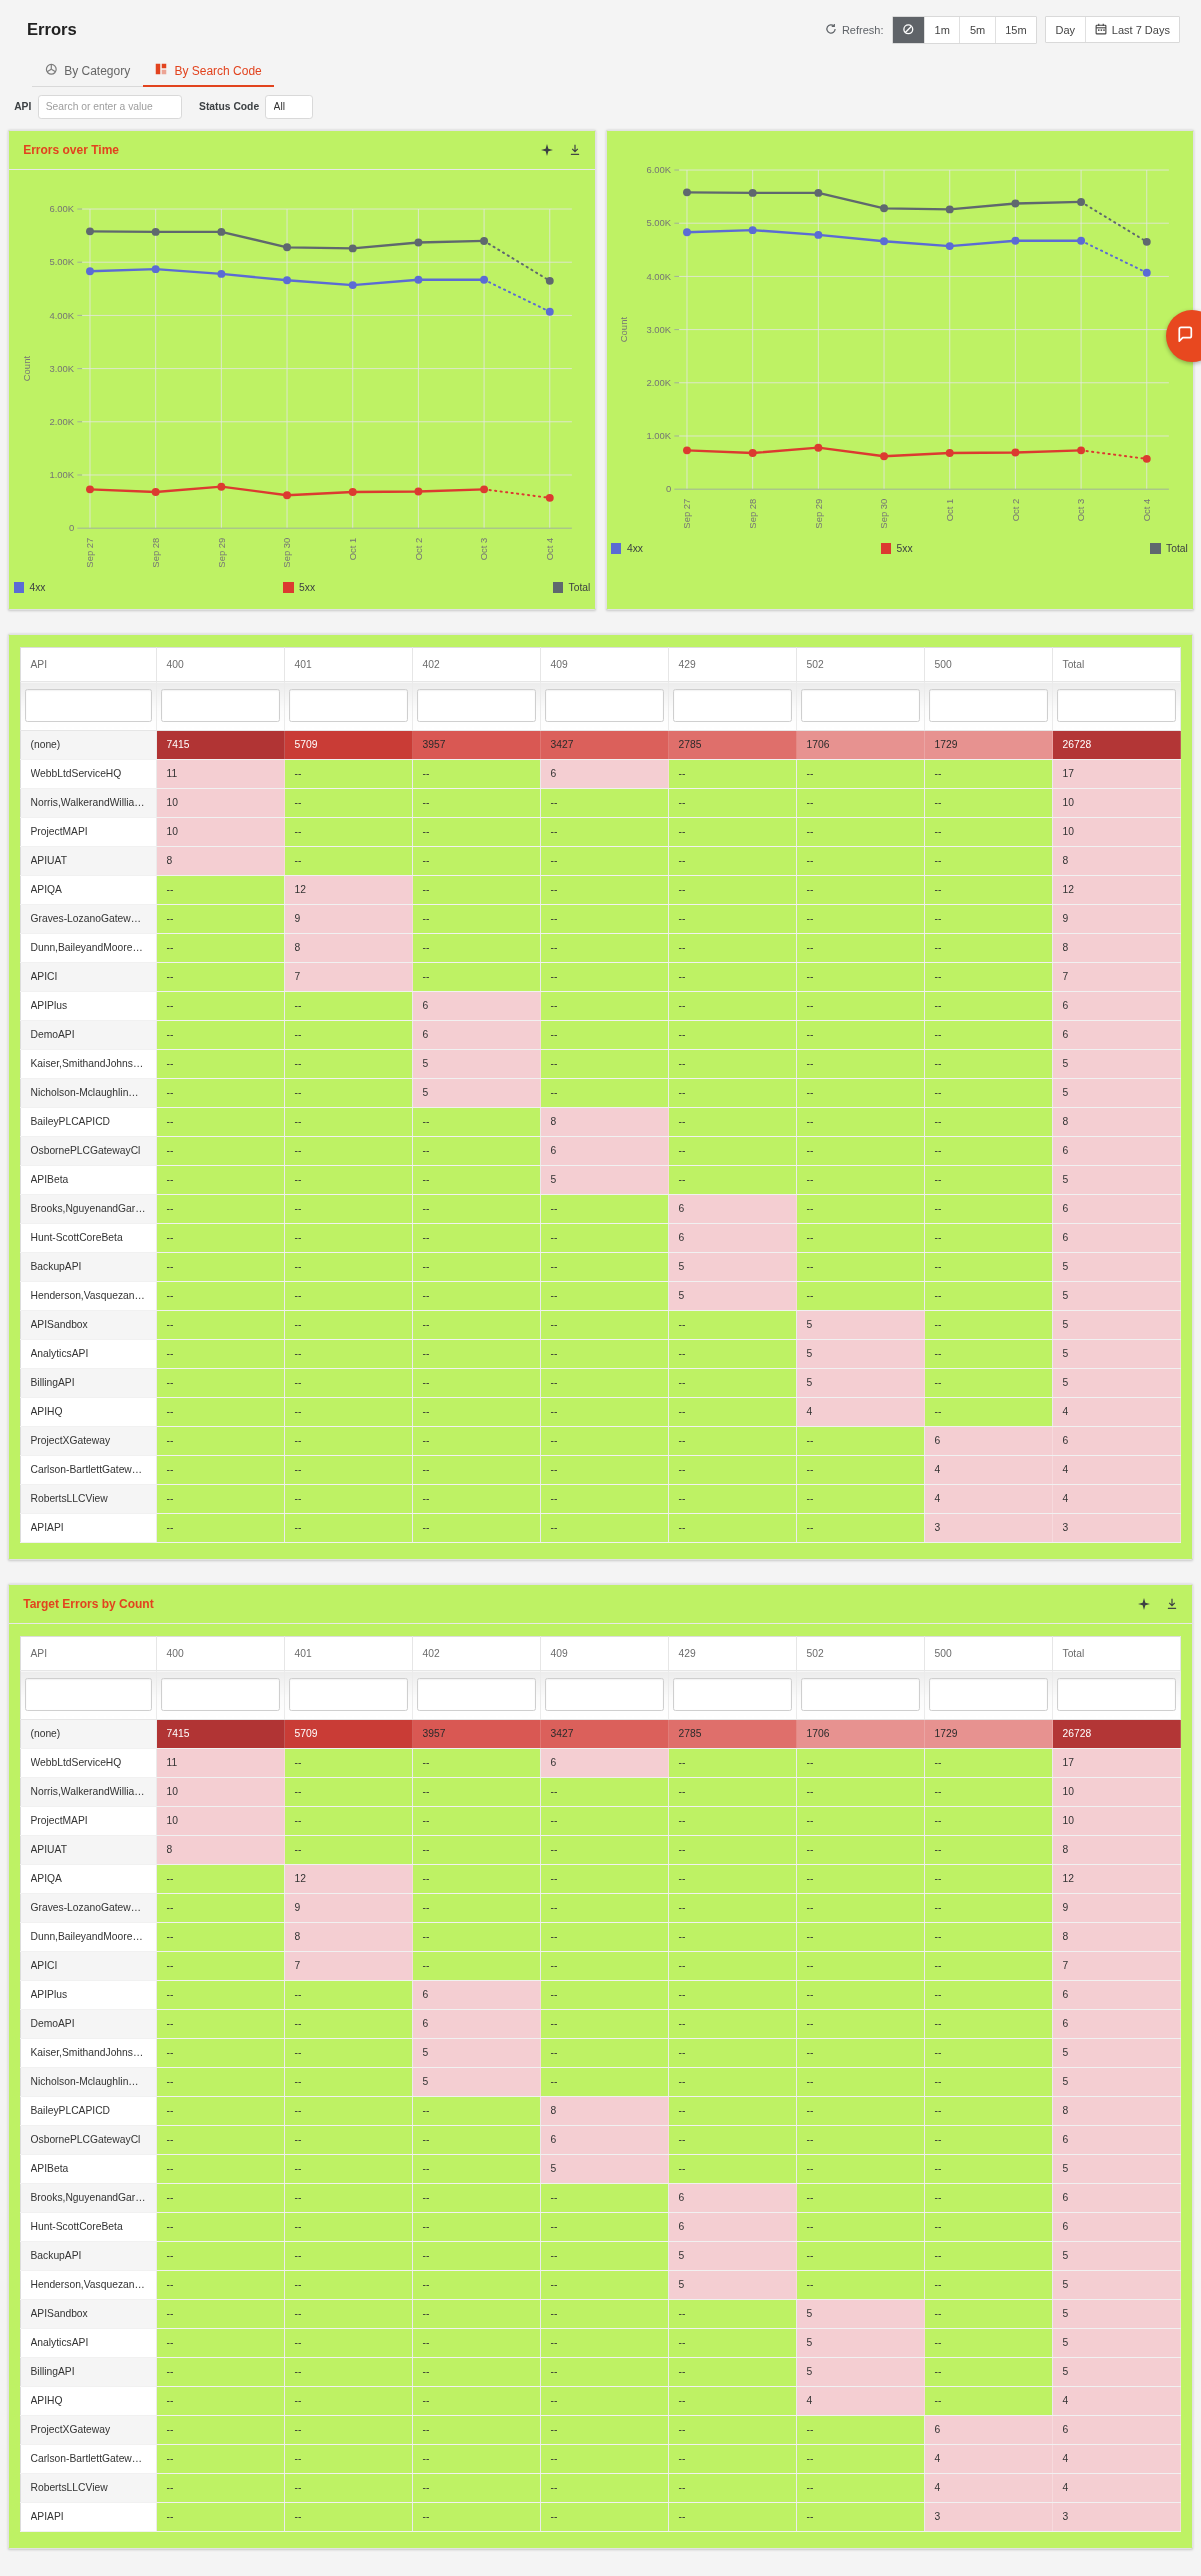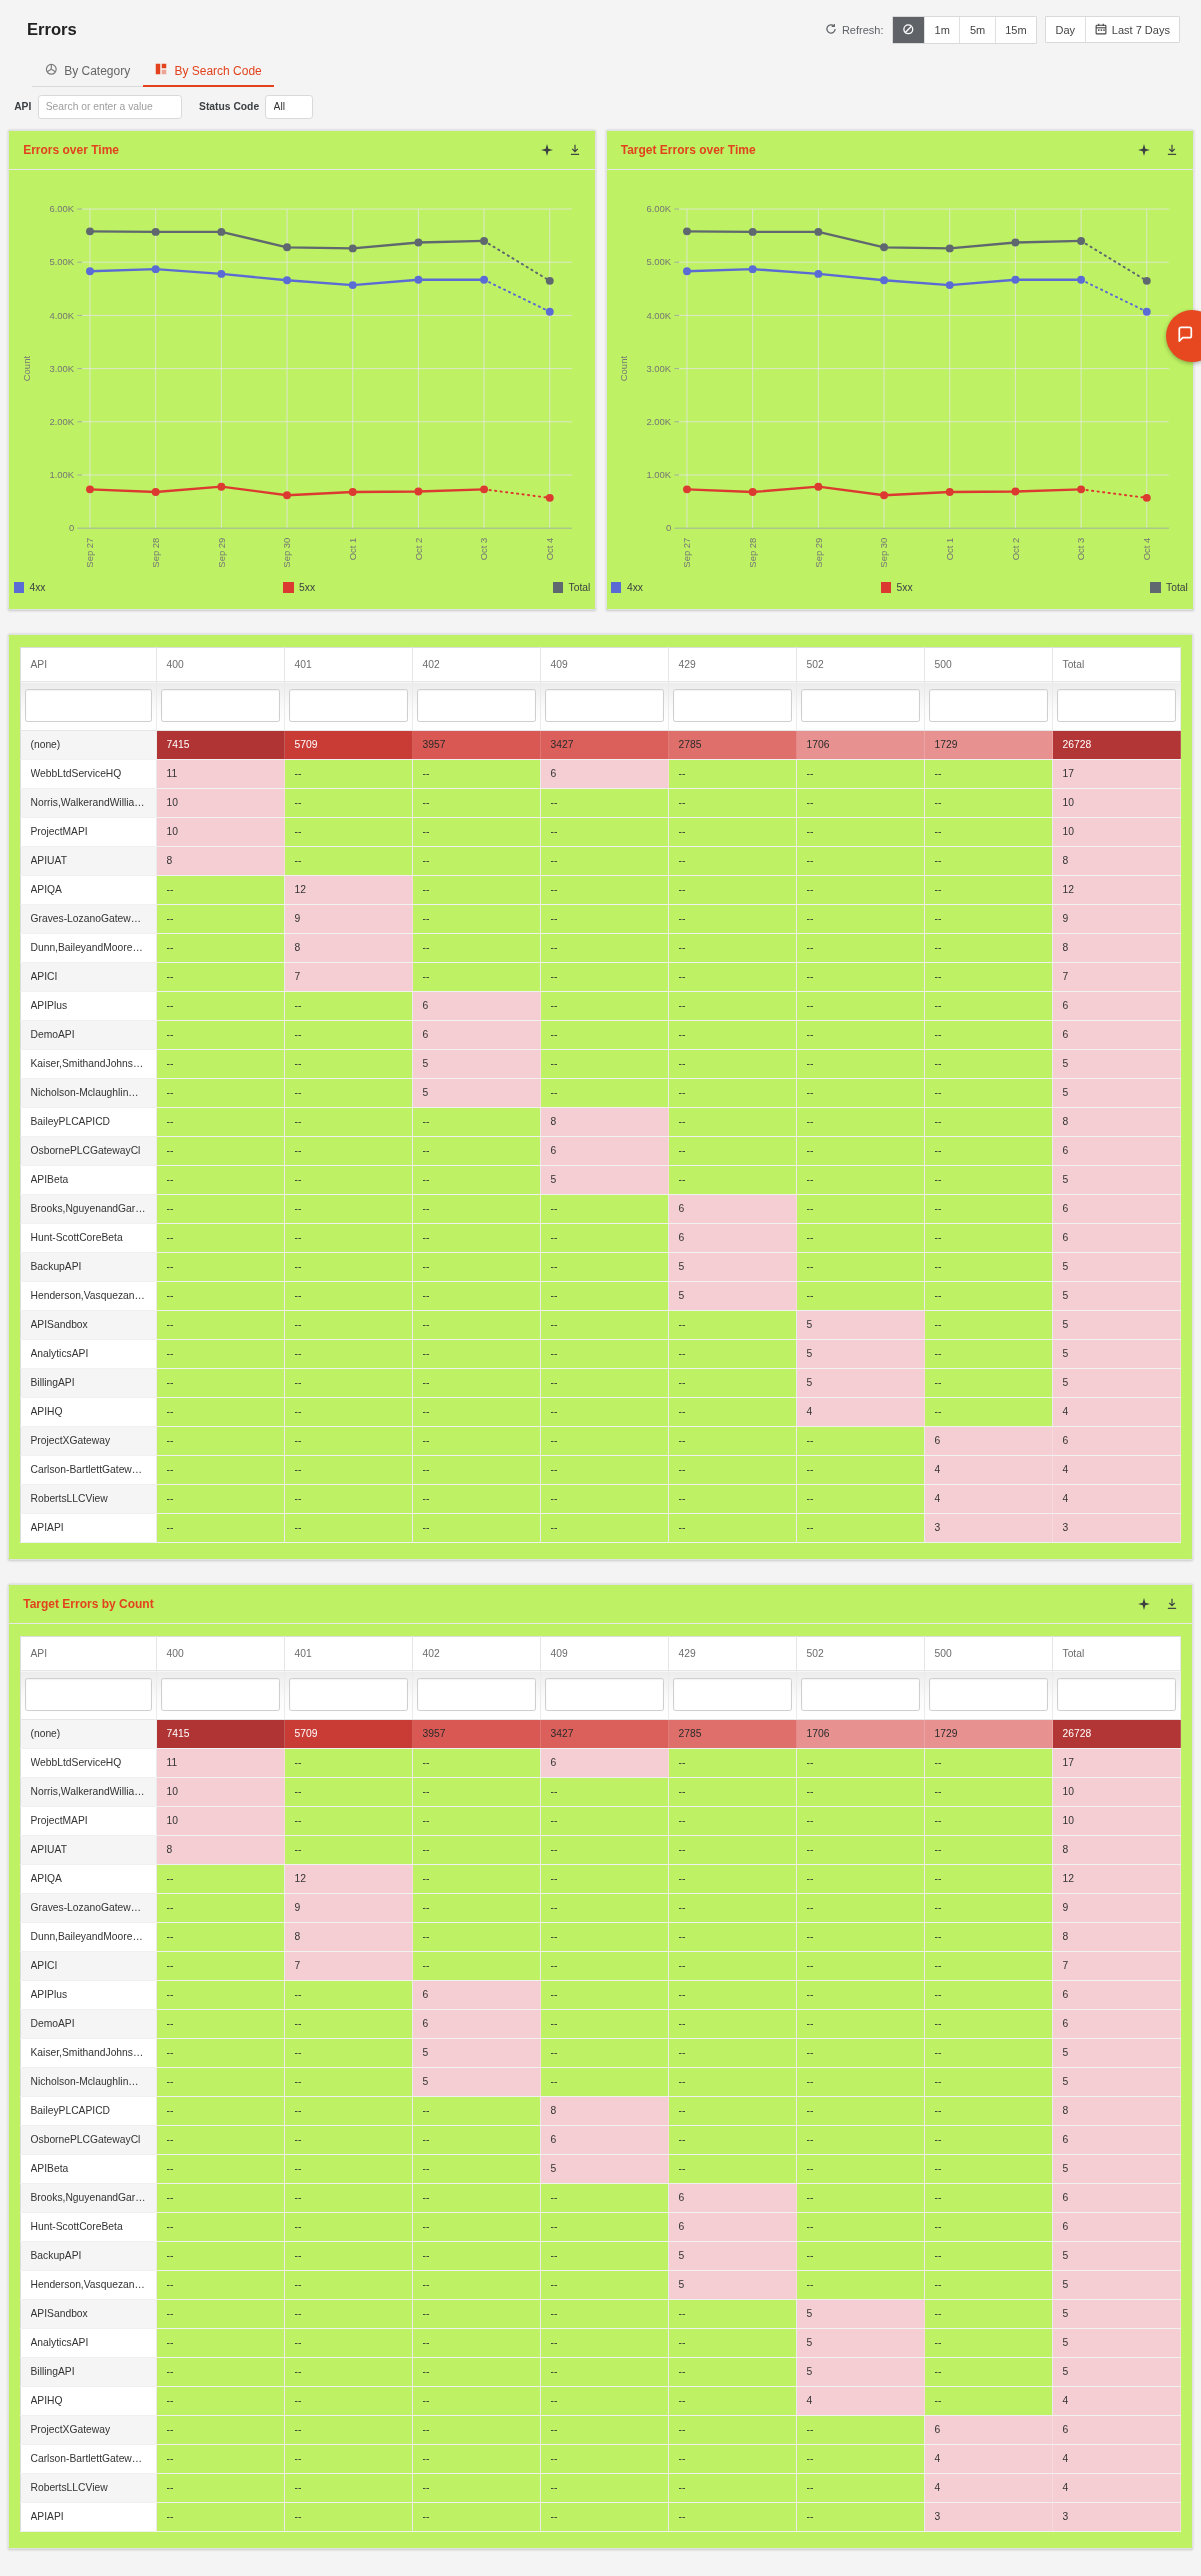--- a/index.html
+++ b/index.html
@@ -255,36 +255,20 @@
             </span>
             <span class="legend-item">
               <span class="legend-swatch" style="background: rgb(95, 104, 110);"></span>
               <span>Total</span>
             </span>
           </div>
       </div>
     </div>
 
     <div class="card chart-card">
-      <div class="card-header">
-        <span class="card-title">Target Errors over Time</span>
-        <span class="card-actions">
-          <button class="icon-btn">
-              <svg width="12" height="12" viewBox="0 0 16 16">
-                <path d="M8 0 L9.8 6.2 L16 8 L9.8 9.8 L8 16 L6.2 9.8 L0 8 L6.2 6.2 Z" fill="#3c4043"></path>
-              </svg>
-            </button>
-          <button class="icon-btn">
-              <svg width="12" height="12" viewBox="0 0 16 16">
-                <path d="M8 1 V10 M4.3 6.6 L8 10.3 L11.7 6.6" fill="none" stroke="#3c4043" stroke-width="1.6"></path>
-                <line x1="2.5" y1="13.8" x2="13.5" y2="13.8" stroke="#3c4043" stroke-width="1.6"></line>
-              </svg>
-            </button>
-        </span>
-      </div>
       <div class="chart-body">
         <svg class="chart-svg" width="577" height="395" viewBox="0 0 730 500">
             <line x1="80" y1="442" x2="86" y2="442" stroke="#9aa0a6" stroke-width="1"></line>
             <text x="76" y="446" text-anchor="end" font-size="12" fill="#757575">0</text>
             <line x1="86" y1="374.6666666666667" x2="706" y2="374.6666666666667" stroke="#e6e6e6" stroke-width="1"></line>
             <line x1="80" y1="374.6666666666667" x2="86" y2="374.6666666666667" stroke="#9aa0a6" stroke-width="1"></line>
             <text x="76" y="378.6666666666667" text-anchor="end" font-size="12" fill="#757575">1.00K</text>
             <line x1="86" y1="307.33333333333337" x2="706" y2="307.33333333333337" stroke="#e6e6e6" stroke-width="1"></line>
             <line x1="80" y1="307.33333333333337" x2="86" y2="307.33333333333337" stroke="#9aa0a6" stroke-width="1"></line>
             <text x="76" y="311.33333333333337" text-anchor="end" font-size="12" fill="#757575">2.00K</text>

